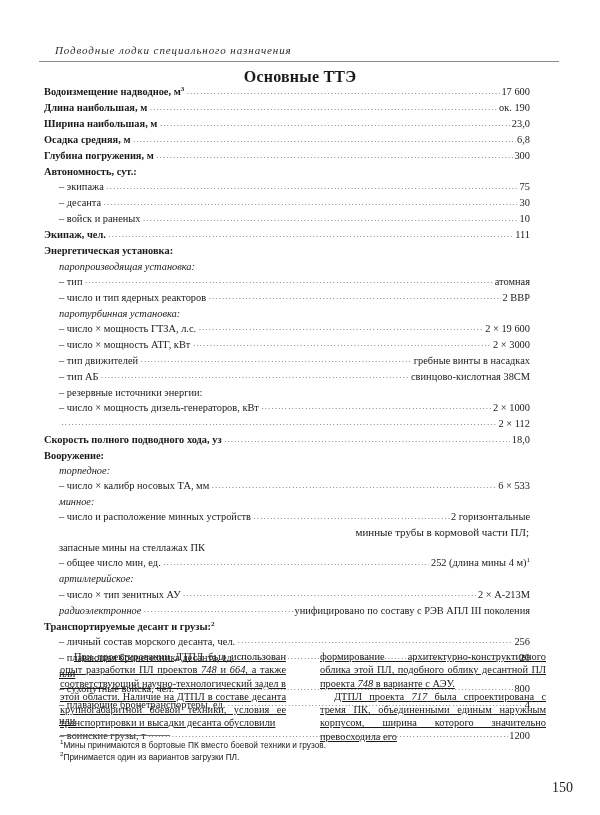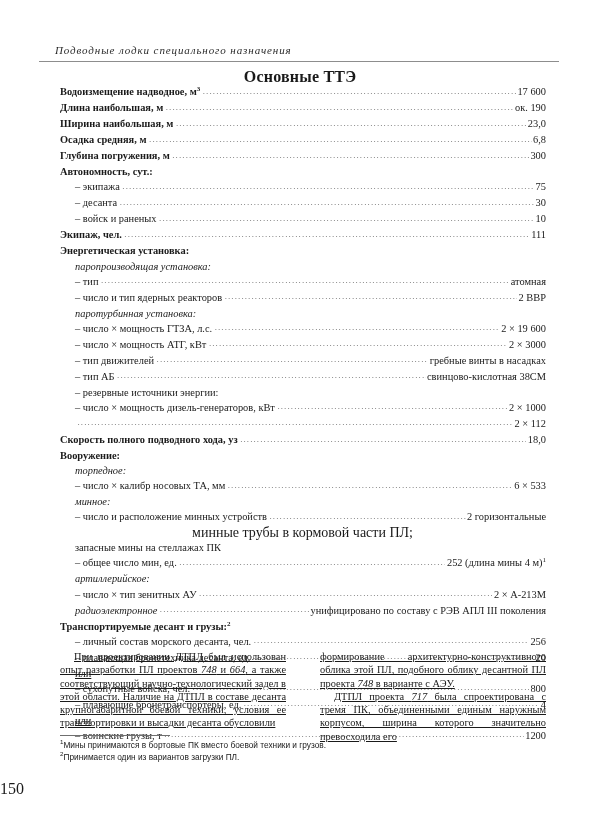--- a/index.html
+++ b/index.html
@@ -51,21 +51,21 @@
     text-align: center;
     font-weight: bold;
     font-size: 16px;
     letter-spacing: 0.2px;
   }
 
   
   .spec-list {
     position: absolute;
     top: 84px;
-    left: 60px;
+    left: 44px;
     width: 486px;
   }
   .row {
     display: flex;
     align-items: baseline;
     font-size: 10.4px;
     line-height: 15.05px;
     white-space: nowrap;
   }
   .lbl { flex: 0 0 auto; }
@@ -86,23 +86,23 @@
   }
   .val { flex: 0 0 auto; }
 
   .row.bold .lbl { font-weight: bold; }
   .row.ital .lbl { font-style: italic; }
   .row.noleader .lbl { flex: 1 1 auto; }
 
   .i1 { padding-left: 15px; }
   .i2 { padding-left: 15px; text-decoration: underline; }
   .cont-right {
-    font-size: 14px;
+    font-size: 11px;
     line-height: 15.05px;
-    text-align: center;
+    text-align: right;
     padding-right: 1px;
   }
   sup {
     font-size: 7px;
     vertical-align: super;
     line-height: 0;
   }
 
   
   .body-cols {
@@ -145,22 +145,22 @@
   }
   .footnotes div { white-space: nowrap; }
   .footnotes sup { font-size: 6.2px; }
 
   
   .page-number {
     position: absolute;
     top: 780px;
     left: 0;
     width: 573px;
-    text-align: left;
-    font-size: 16px;
+    text-align: right;
+    font-size: 14px;
   }
 </style>
 </head>
 <body>
 
 <div class="page">
 
   <div class="running-head">Подводные  лодки  специального  назначения</div>
   <div class="head-rule"></div>
 

